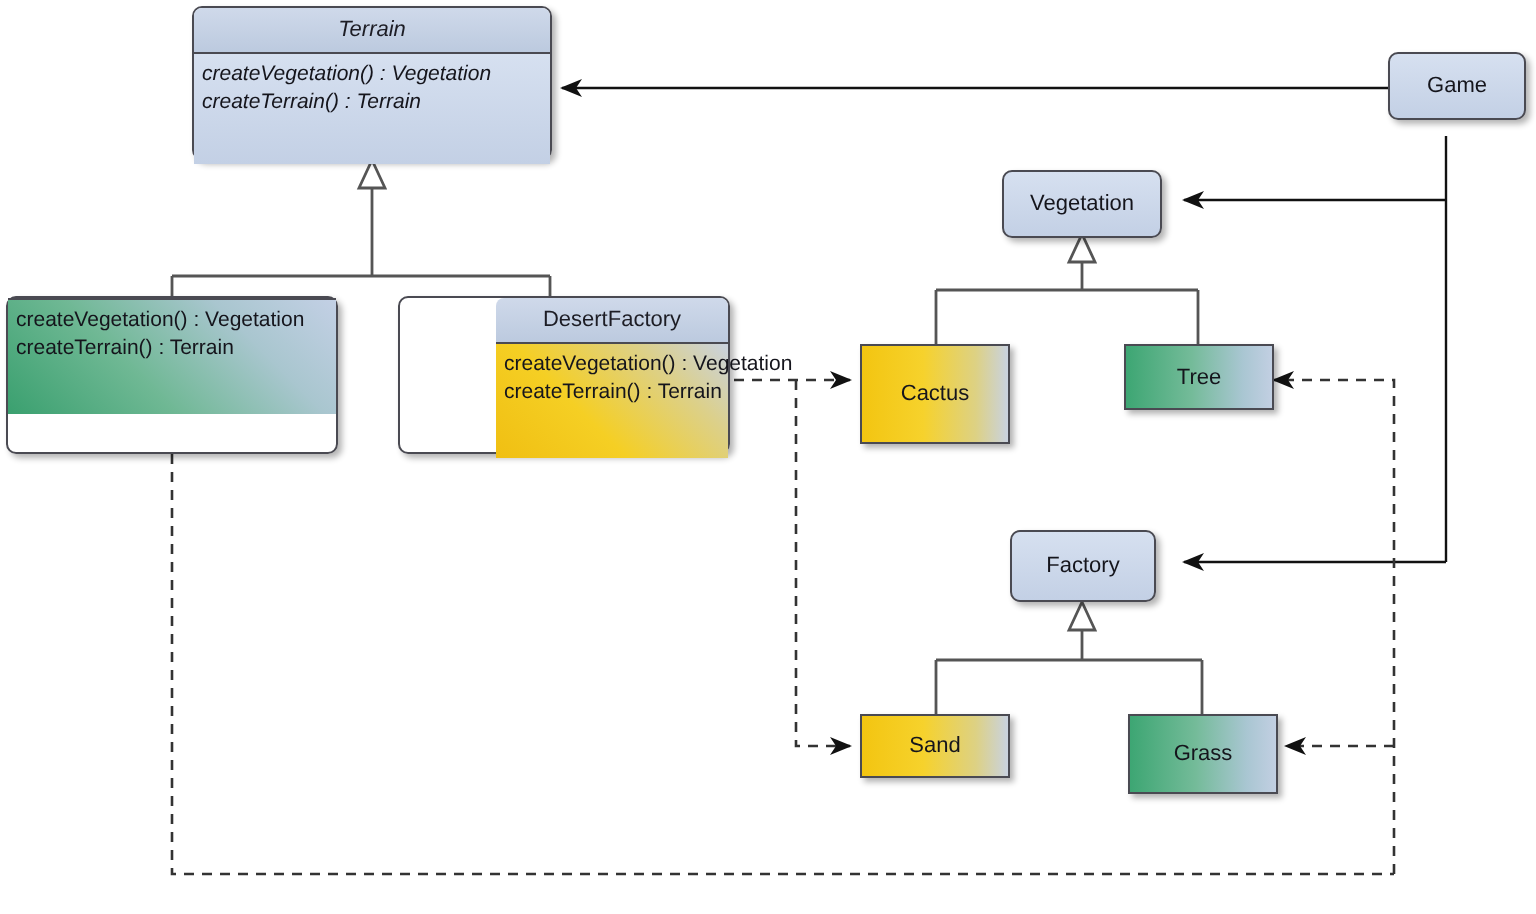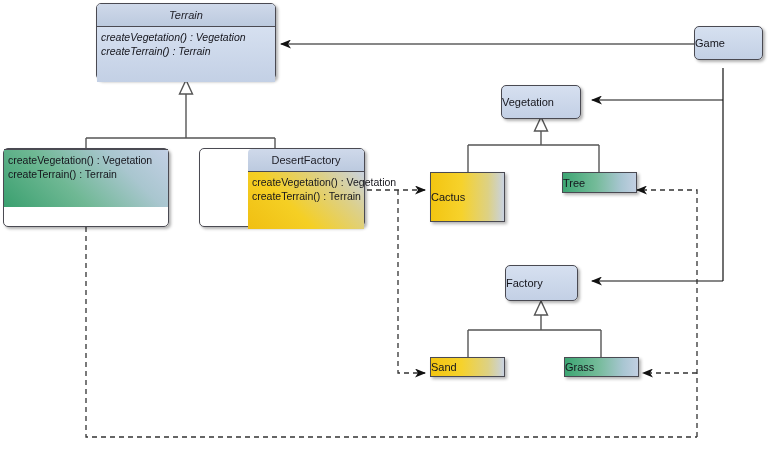--- a/index.html
+++ b/index.html
@@ -57,20 +57,21 @@
     line-height: 14px;
     color: #15151c;
     white-space: nowrap;
   }
   .node-body.italic .line { font-style: italic; }
 
   
   .node.plain {
     display: flex;
     align-items: center;
+    justify-content: center;
   }
   .node.plain .plain-label {
     font-size: 11px;
     color: #15151c;
     text-align: center;
   }
 
   
   .fill-blue  { background: linear-gradient(to bottom, #d6e0f0 0%, #c3d0e5 100%); }
   .fill-green { background: linear-gradient(45deg, #3aa06f 0%, #6fb894 38%, #a9c6cf 72%, #c3d0e5 100%); }
@@ -175,29 +176,29 @@
   </div>
 
   <div class="node rounded plain fill-blue" id="n-vegetation" style="left:501px; top:85px; width:80px; height:34px;">
     <span class="plain-label">Vegetation</span>
   </div>
 
   <div class="node plain fill-gold-h" id="n-cactus" style="left:430px; top:172px; width:75px; height:50px;">
     <span class="plain-label">Cactus</span>
   </div>
 
-  <div class="node plain fill-green-h" id="n-tree" style="left:562px; top:172px; width:75px; height:21px;">
+  <div class="node plain fill-green-h" id="n-tree" style="left:562px; top:172px; width:75px; height:33px;">
     <span class="plain-label">Tree</span>
   </div>
 
   <div class="node rounded plain fill-blue" id="n-terrain" style="left:505px; top:265px; width:73px; height:36px;">
     <span class="plain-label">Factory</span>
   </div>
 
-  <div class="node plain fill-gold-h" id="n-sand" style="left:430px; top:357px; width:75px; height:20px;">
+  <div class="node plain fill-gold-h" id="n-sand" style="left:430px; top:357px; width:75px; height:32px;">
     <span class="plain-label">Sand</span>
   </div>
 
-  <div class="node plain fill-green-h" id="n-grass" style="left:564px; top:357px; width:75px; height:20px;">
+  <div class="node plain fill-green-h" id="n-grass" style="left:564px; top:357px; width:75px; height:40px;">
     <span class="plain-label">Grass</span>
   </div>
 
 </div>
 
 </body></html>

